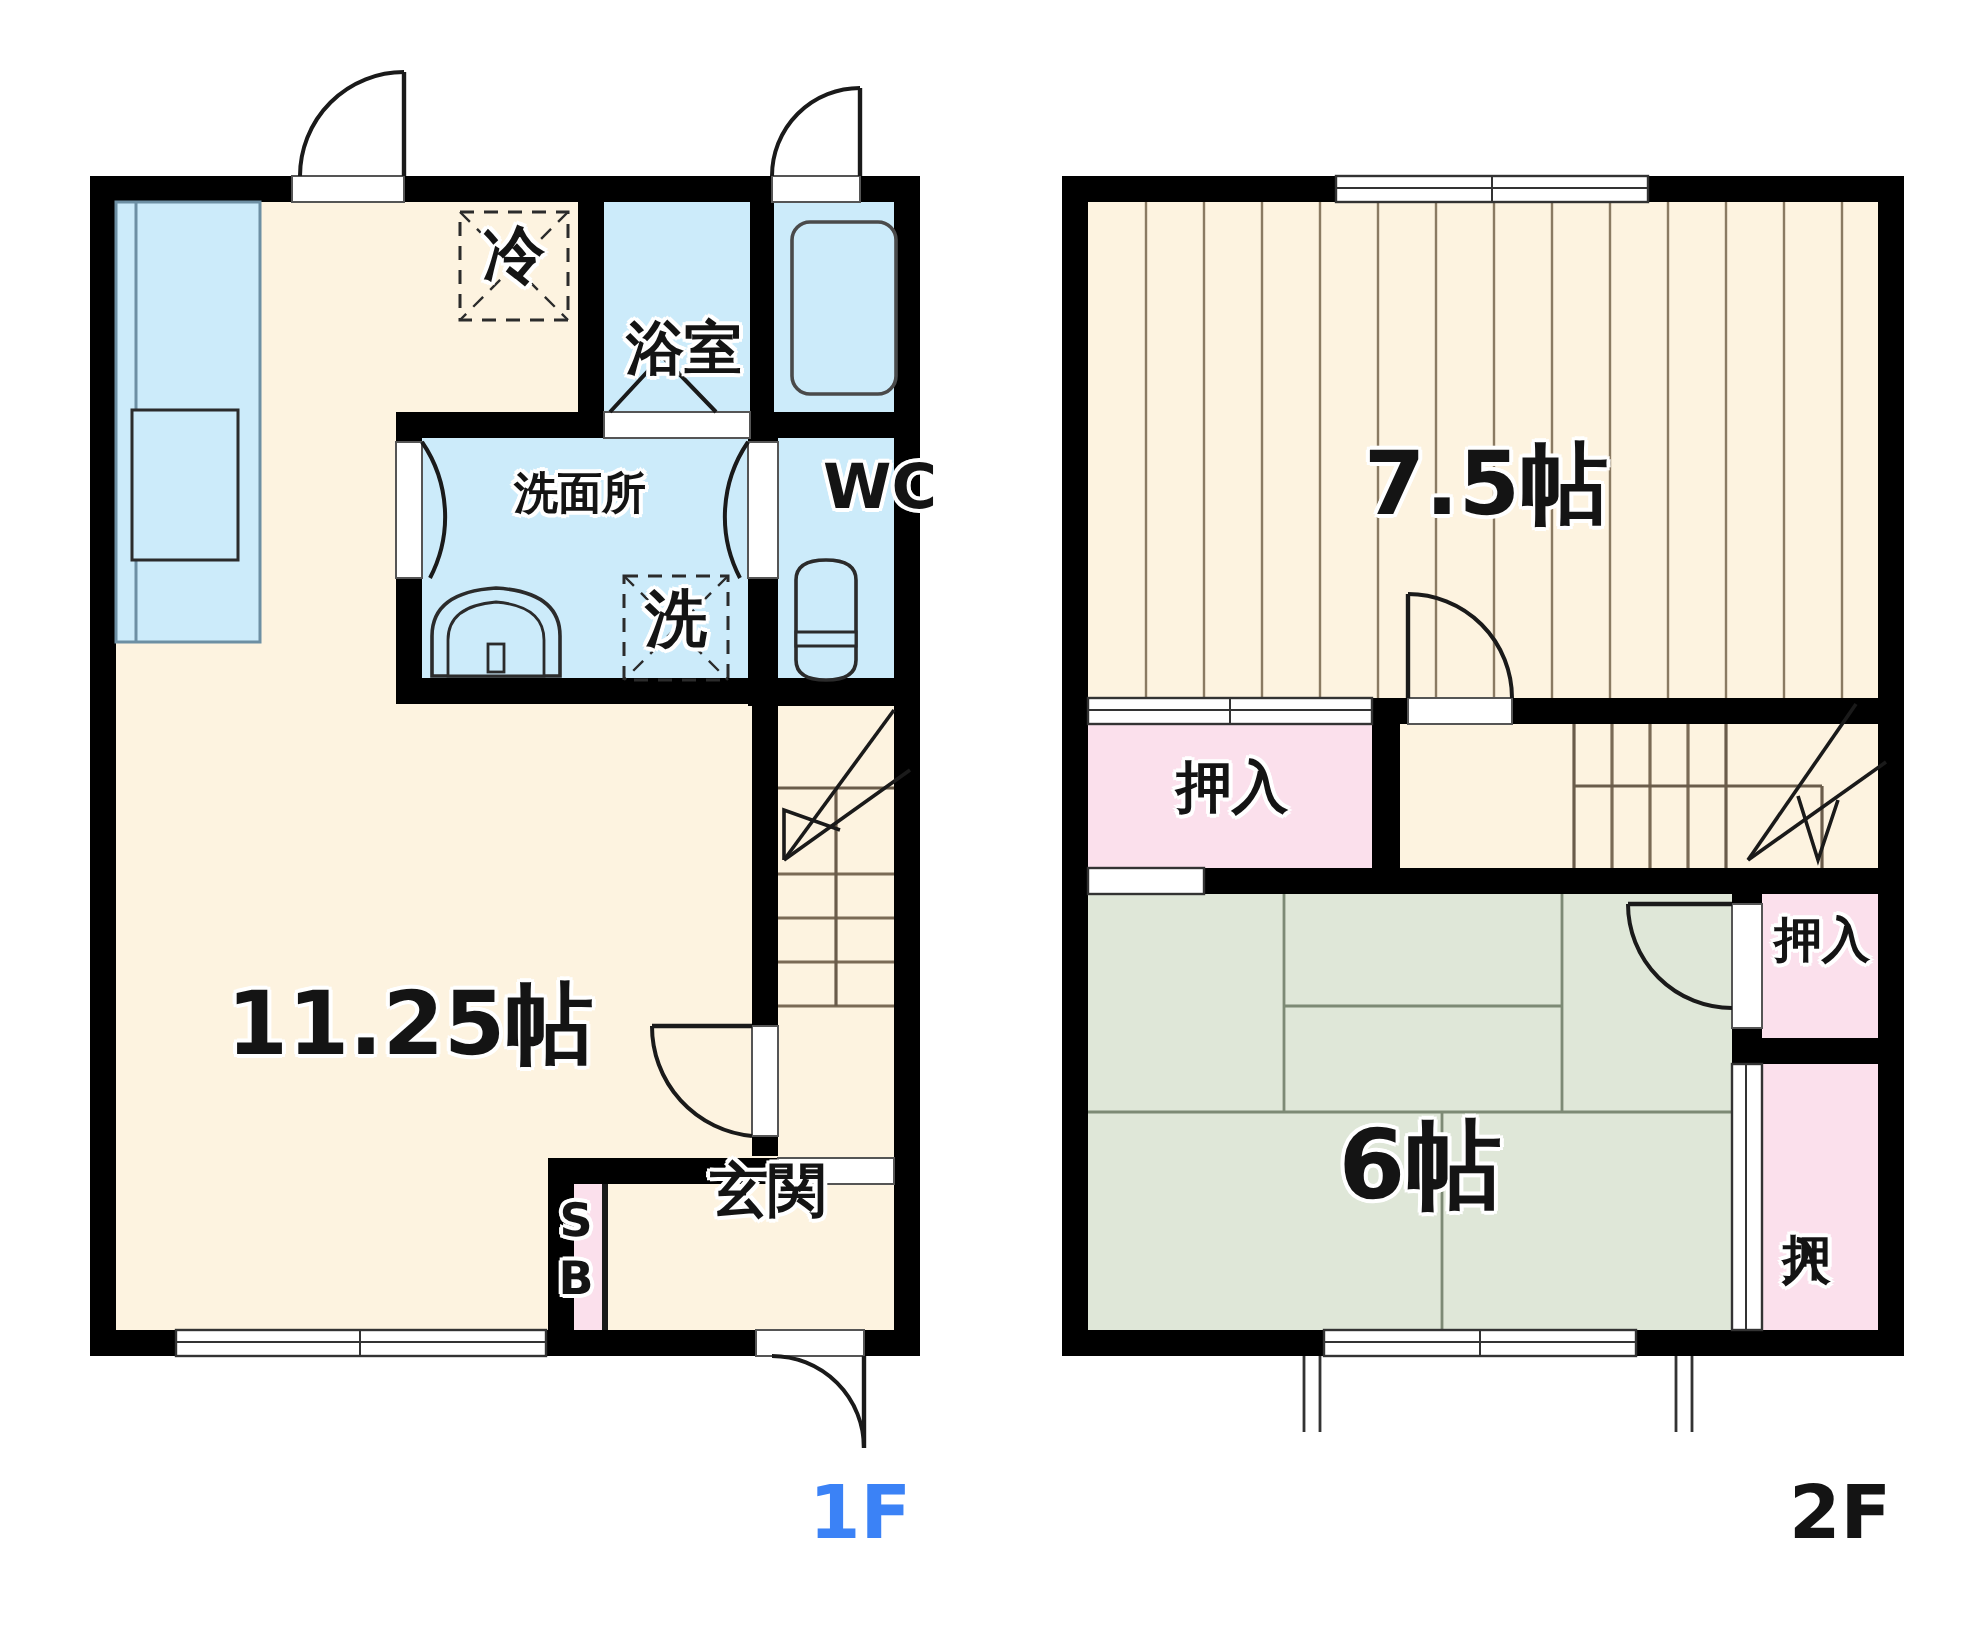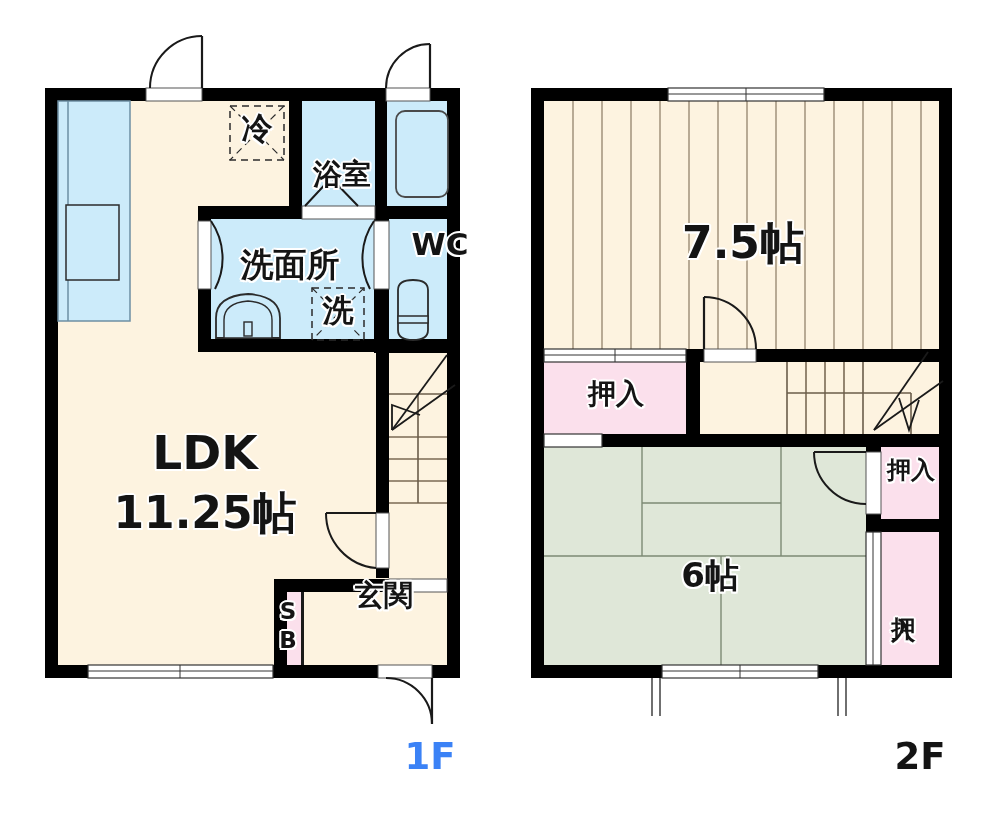--- a/index.html
+++ b/index.html
@@ -307,32 +307,29 @@
         <path d="M 704 297 A 52 52 0 0 1 756 349" stroke="#1a1a1a" stroke-width="2" fill="none"></path>
       </g>
 
       <g>
         <path d="M 866 452 L 814 452" stroke="#1a1a1a" stroke-width="2.2" fill="none"></path>
         <path d="M 814 452 A 52 52 0 0 0 866 504" stroke="#1a1a1a" stroke-width="2" fill="none"></path>
       </g>
     </g>
   </svg>
 
-  <div class="lbl" style="left:105px; top:428px; width:200px; font-size:47px;">
-    <span>LDK</span>
-  </div>
   <div class="lbl" style="left:80px; top:490px; width:250px; font-size:44px;">
     <span>11.25帖</span>
   </div>
 
   <div class="lbl" style="left:296px; top:136px; width:92px; font-size:29px;margin-top:23px;">
     <span>浴室</span>
   </div>
 
-  <div class="lbl" style="left:228px; top:248px; width:124px; font-size:33px;">
+  <div class="lbl" style="left:228px; top:236px; width:124px; font-size:22px;">
     <span>洗面所</span>
   </div>
 
   <div class="lbl" style="left:404px; top:228px; width:72px; font-size:31px;">
     <span>WC</span>
   </div>
 
   <div class="lbl" style="left:336px; top:580px; width:96px; font-size:29px;">
     <span>玄関</span>
   </div>
@@ -353,21 +350,21 @@
   </div>
 
   <div class="lbl nostroke" style="left:395px; top:738px; width:70px; font-size:37px; color:#3b82f6;">
     <span>1F</span>
   </div>
 
   <div class="lbl" style="left:668px; top:220px; width:150px; font-size:44px;">
     <span>7.5帖</span>
   </div>
 
-  <div class="lbl" style="left:645px; top:558px; width:130px; font-size:34px;">
+  <div class="lbl" style="left:645px; top:558px; width:130px; font-size:48px;">
     <span>6帖</span>
   </div>
 
   <div class="lbl" style="left:573px; top:379px; width:86px; font-size:28px;">
     <span>押入</span>
   </div>
 
   <div class="lbl thin" style="left:874px; top:458px; width:74px; font-size:24px;">
     <span>押入</span>
   </div>

